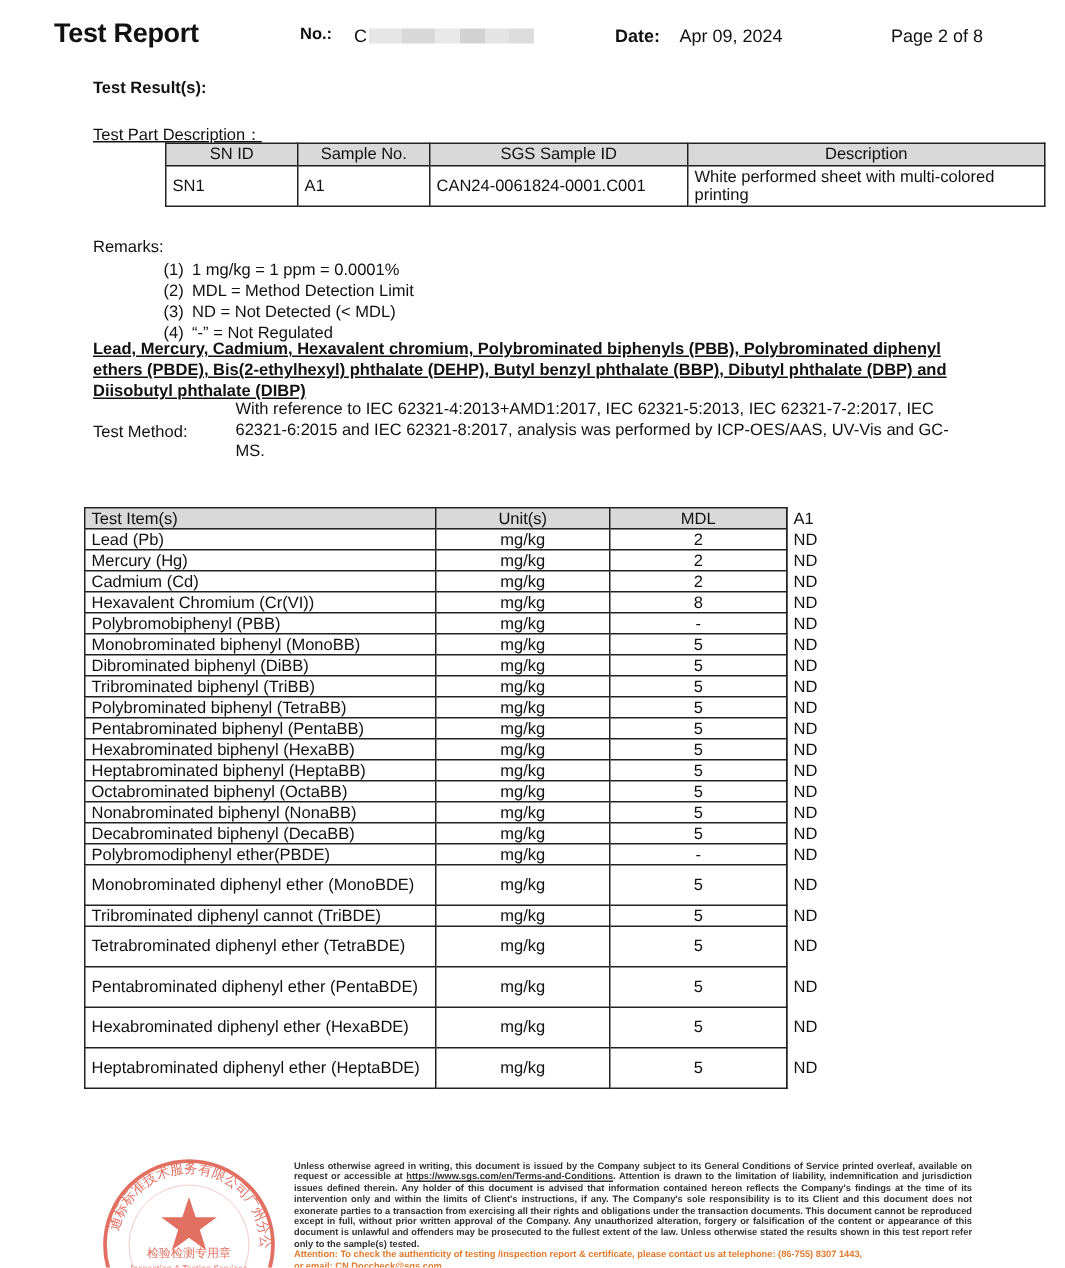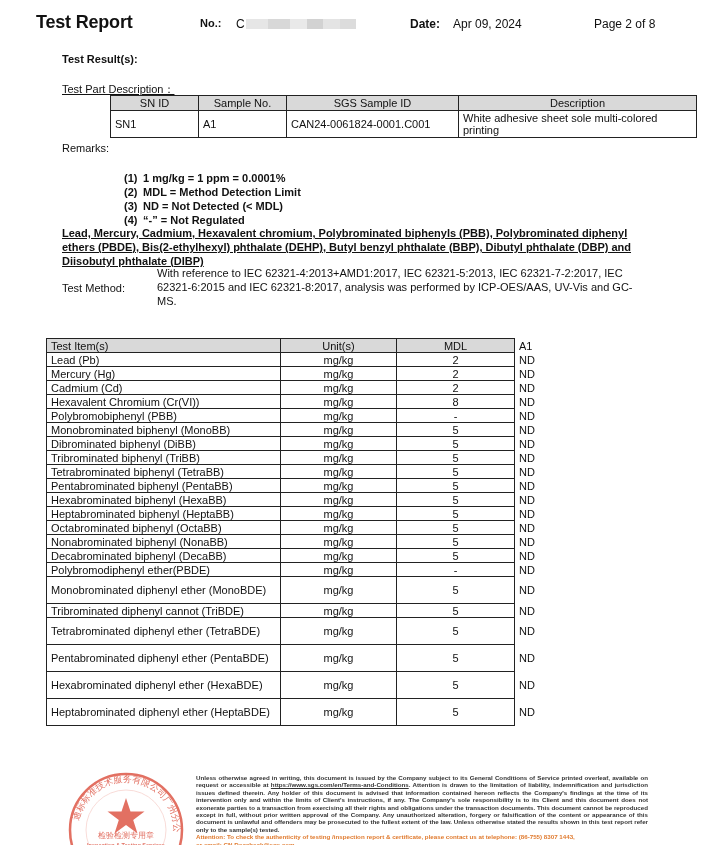--- a/index.html
+++ b/index.html
@@ -15,28 +15,28 @@
   .hdr-date-val { left: 453px; top: 17px; font-size: 12px; text-align: right; }
   .hdr-page { left: 594px; top: 17px; font-size: 12px; }
   .section-title { left: 62px; top: 53px; font-size: 11px; font-weight: bold; text-align: center; }
   .part-desc { left: 62px; top: 82px; font-size: 11px; text-decoration: underline; }
   table { border-collapse: collapse; font-size: 11px; }
   td, th { border: 1px solid #222; padding: 0 4px; font-weight: normal; line-height: 12px; }
   th { background: #d9d9d9; }
   .sample-table { left: 62px; top: 95px; width: 587px; margin-left: 48px; }
   .sample-table th { height: 14px; text-align: center; }
   .sample-table td { height: 26px; }
-  .remarks { left: 62px; top: 141px; font-size: 11px; line-height: 14px; }
-  .remarks ol { margin: 16px; padding: 0 0 0 46px; list-style: none; font-weight: bold; }
+  .remarks { left: 62px; top: 158px; font-size: 11px; line-height: 14px; }
+  .remarks ol { margin: 1px; padding: 0 0 0 46px; list-style: none; }
   .remarks li span.n { display: inline-block; width: 16px; }
   .scope { left: 62px; top: 226px; width: 590px; font-size: 11px; font-weight: bold;
            text-decoration: underline; line-height: 14px; }
   .method-label { left: 62px; top: 282px; font-size: 11px; }
   .method-text { left: 157px; top: 266px; width: 494px; font-size: 11px; line-height: 14px; }
-  .results-table { left: 46px; top: 338px; width: 467px; table-layout: fixed; }
+  .results-table { left: 56px; top: 338px; width: 467px; table-layout: fixed; }
   .results-table th { height: 13px; text-align: center; }
   .results-table th:first-child { text-align: left; }
   .results-table td { height: 13px; text-align: center; }
   .results-table td:first-child { text-align: left; }
   .results-table tr.tall td { height: 26px; }
   .footer-stamp { left: 64px; top: 768px; width: 120px; height: 80px; }
   .footer-text { left: 196px; top: 774px; width: 452px; font-size: 6.2px; line-height: 7.4px;
                  font-weight: bold; color: #333; text-align: justify; }
   .footer-text .warn { color: #e07a2e; }
   .footer-text u { text-decoration: underline; }
@@ -68,21 +68,21 @@
       <th>Sample No.</th>
       <th>SGS Sample ID</th>
       <th>Description</th>
     </tr>
   </thead>
   <tbody>
     <tr>
       <td>SN1</td>
       <td>A1</td>
       <td>CAN24-0061824-0001.C001</td>
-      <td>White adhesive sheet sole multi-colored printing</td>
+      <td>White performed sheet with multi-colored printing</td>
     </tr>
   </tbody>
 </table>
 
 <div class="abs remarks">
   <div>Remarks:</div>
   <ol>
     <li><span class="n">(1)</span> <span>1 mg/kg = 1 ppm = 0.0001%</span></li>
     <li><span class="n">(2)</span> <span>MDL = Method Detection Limit</span></li>
     <li><span class="n">(3)</span> <span>ND = Not Detected (&lt; MDL)</span></li>
@@ -153,21 +153,21 @@
         <td>5</td>
         <td>ND</td>
       </tr>
       <tr>
         <td>Tribrominated biphenyl (TriBB)</td>
         <td>mg/kg</td>
         <td>5</td>
         <td>ND</td>
       </tr>
       <tr>
-        <td>Tetrabrominated biphenyl (TetraBB)</td>
+        <td>Polybrominated biphenyl (TetraBB)</td>
         <td>mg/kg</td>
         <td>5</td>
         <td>ND</td>
       </tr>
       <tr>
         <td>Pentabrominated biphenyl (PentaBB)</td>
         <td>mg/kg</td>
         <td>5</td>
         <td>ND</td>
       </tr>

